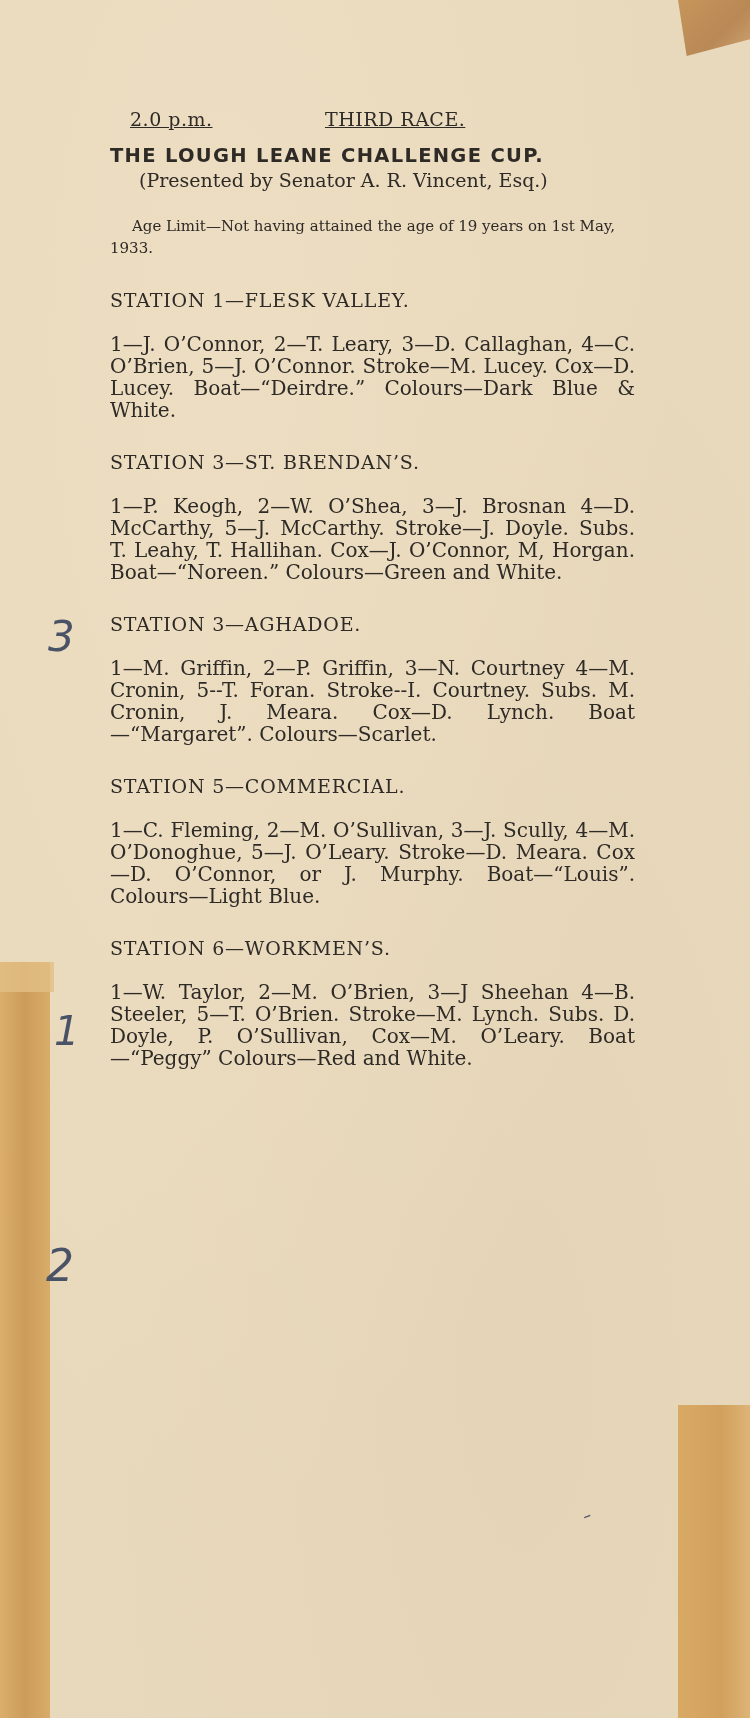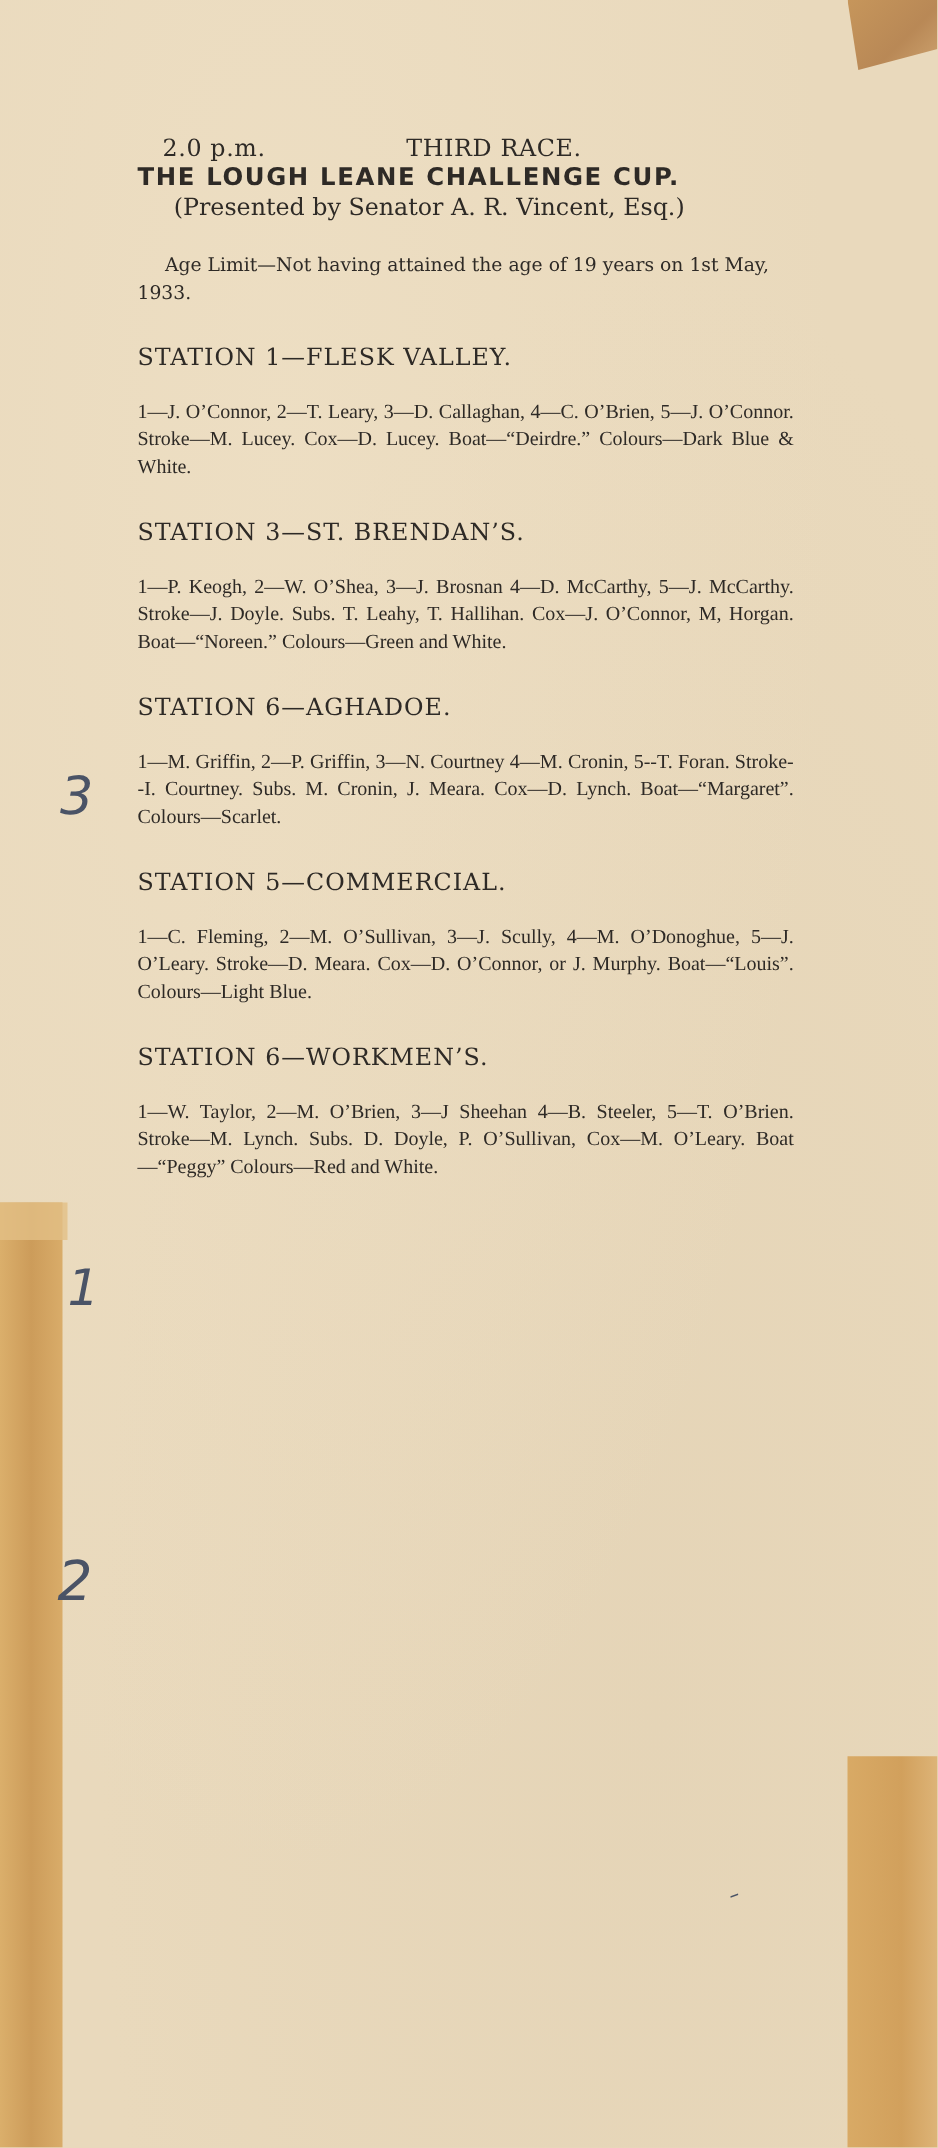--- a/index.html
+++ b/index.html
@@ -37,34 +37,34 @@
     position: absolute; font-family: "DejaVu Sans", sans-serif;
     color: #4a5366; font-style: italic;
   }
   .hand-3 { left: 48px; top: 612px; font-size: 42px; }
   .hand-1 { left: 54px; top: 1008px; font-size: 40px; }
   .hand-2 { left: 46px; top: 1240px; font-size: 44px; }
   .hand-dash { left: 583px; top: 1506px; font-size: 16px; transform: rotate(-20deg); }
 
   .content { position: absolute; left: 110px; top: 108px; width: 525px; }
   .header-line {
-    display: flex; font-size: 19px; letter-spacing: 0.5px; 
+    display: flex; font-size: 19px; letter-spacing: 0.5px; margin-bottom: 14px; text-decoration: underline;
   }
   .header-time { margin-left: 20px; width: 195px; }
   .title {
     font-family: "DejaVu Sans", "Liberation Sans", sans-serif;
     font-weight: bold; font-size: 19.5px; letter-spacing: 1.3px; margin: 0;
   }
   .presented { font-size: 19px; margin-top: 2px; margin-left: 29px; }
   .para { font-size: 15px; line-height: 22px; margin-top: 24px; }
   .para .indent { padding-left: 22px; }
   .station { margin-top: 30px; }
   .station-heading { font-size: 19px; letter-spacing: 0.8px; margin-bottom: 22px; }
   .station-body {
-    font-size: 16px; line-height: 22px; text-align: justify; font-family: Liberation Serif, serif;
+    font-size: 20px; line-height: 22px; text-align: justify;
   }
 </style>
 </head>
 <body>
 
 <div class="tape tape-top-right"></div>
 <div class="tape tape-left"></div>
 <div class="tape tape-left-top"></div>
 <div class="tape tape-right-bottom"></div>
 
@@ -90,21 +90,21 @@
     <div class="station-heading">STATION 1—FLESK VALLEY.</div>
     <div class="station-body">1—J. O’Connor, 2—T. Leary, 3—D. Callaghan, 4—C. O’Brien, 5—J. O’Connor. Stroke—M. Lucey. Cox—D. Lucey. Boat—“Deirdre.” Colours—Dark Blue &amp; White.</div>
   </div>
   <div class="station">
   </div>
   <div class="station">
     <div class="station-heading">STATION 3—ST. BRENDAN’S.</div>
     <div class="station-body">1—P. Keogh, 2—W. O’Shea, 3—J. Brosnan 4—D. McCarthy, 5—J. McCarthy. Stroke—J. Doyle. Subs. T. Leahy, T. Hallihan. Cox—J. O’Connor, M, Horgan. Boat—“Noreen.” Colours—Green and White.</div>
   </div>
   <div class="station">
-    <div class="station-heading">STATION 6—AGHADOE.</div>
+    <div class="station-heading">STATION 3—AGHADOE.</div>
     <div class="station-body">1—M. Griffin, 2—P. Griffin, 3—N. Courtney 4—M. Cronin, 5--T. Foran. Stroke--I. Courtney. Subs. M. Cronin, J. Meara. Cox—D. Lynch. Boat—“Margaret”. Colours—Scarlet.</div>
   </div>
   <div class="station">
     <div class="station-heading">STATION 5—COMMERCIAL.</div>
     <div class="station-body">1—C. Fleming, 2—M. O’Sullivan, 3—J. Scully, 4—M. O’Donoghue, 5—J. O’Leary. Stroke—D. Meara. Cox—D. O’Connor, or J. Murphy. Boat—“Louis”. Colours—Light Blue.</div>
   </div>
   <div class="station">
     <div class="station-heading">STATION 6—WORKMEN’S.</div>
     <div class="station-body">1—W. Taylor, 2—M. O’Brien, 3—J Sheehan 4—B. Steeler, 5—T. O’Brien. Stroke—M. Lynch. Subs. D. Doyle, P. O’Sullivan, Cox—M. O’Leary. Boat—“Peggy” Colours—Red and White.</div>
   </div>

